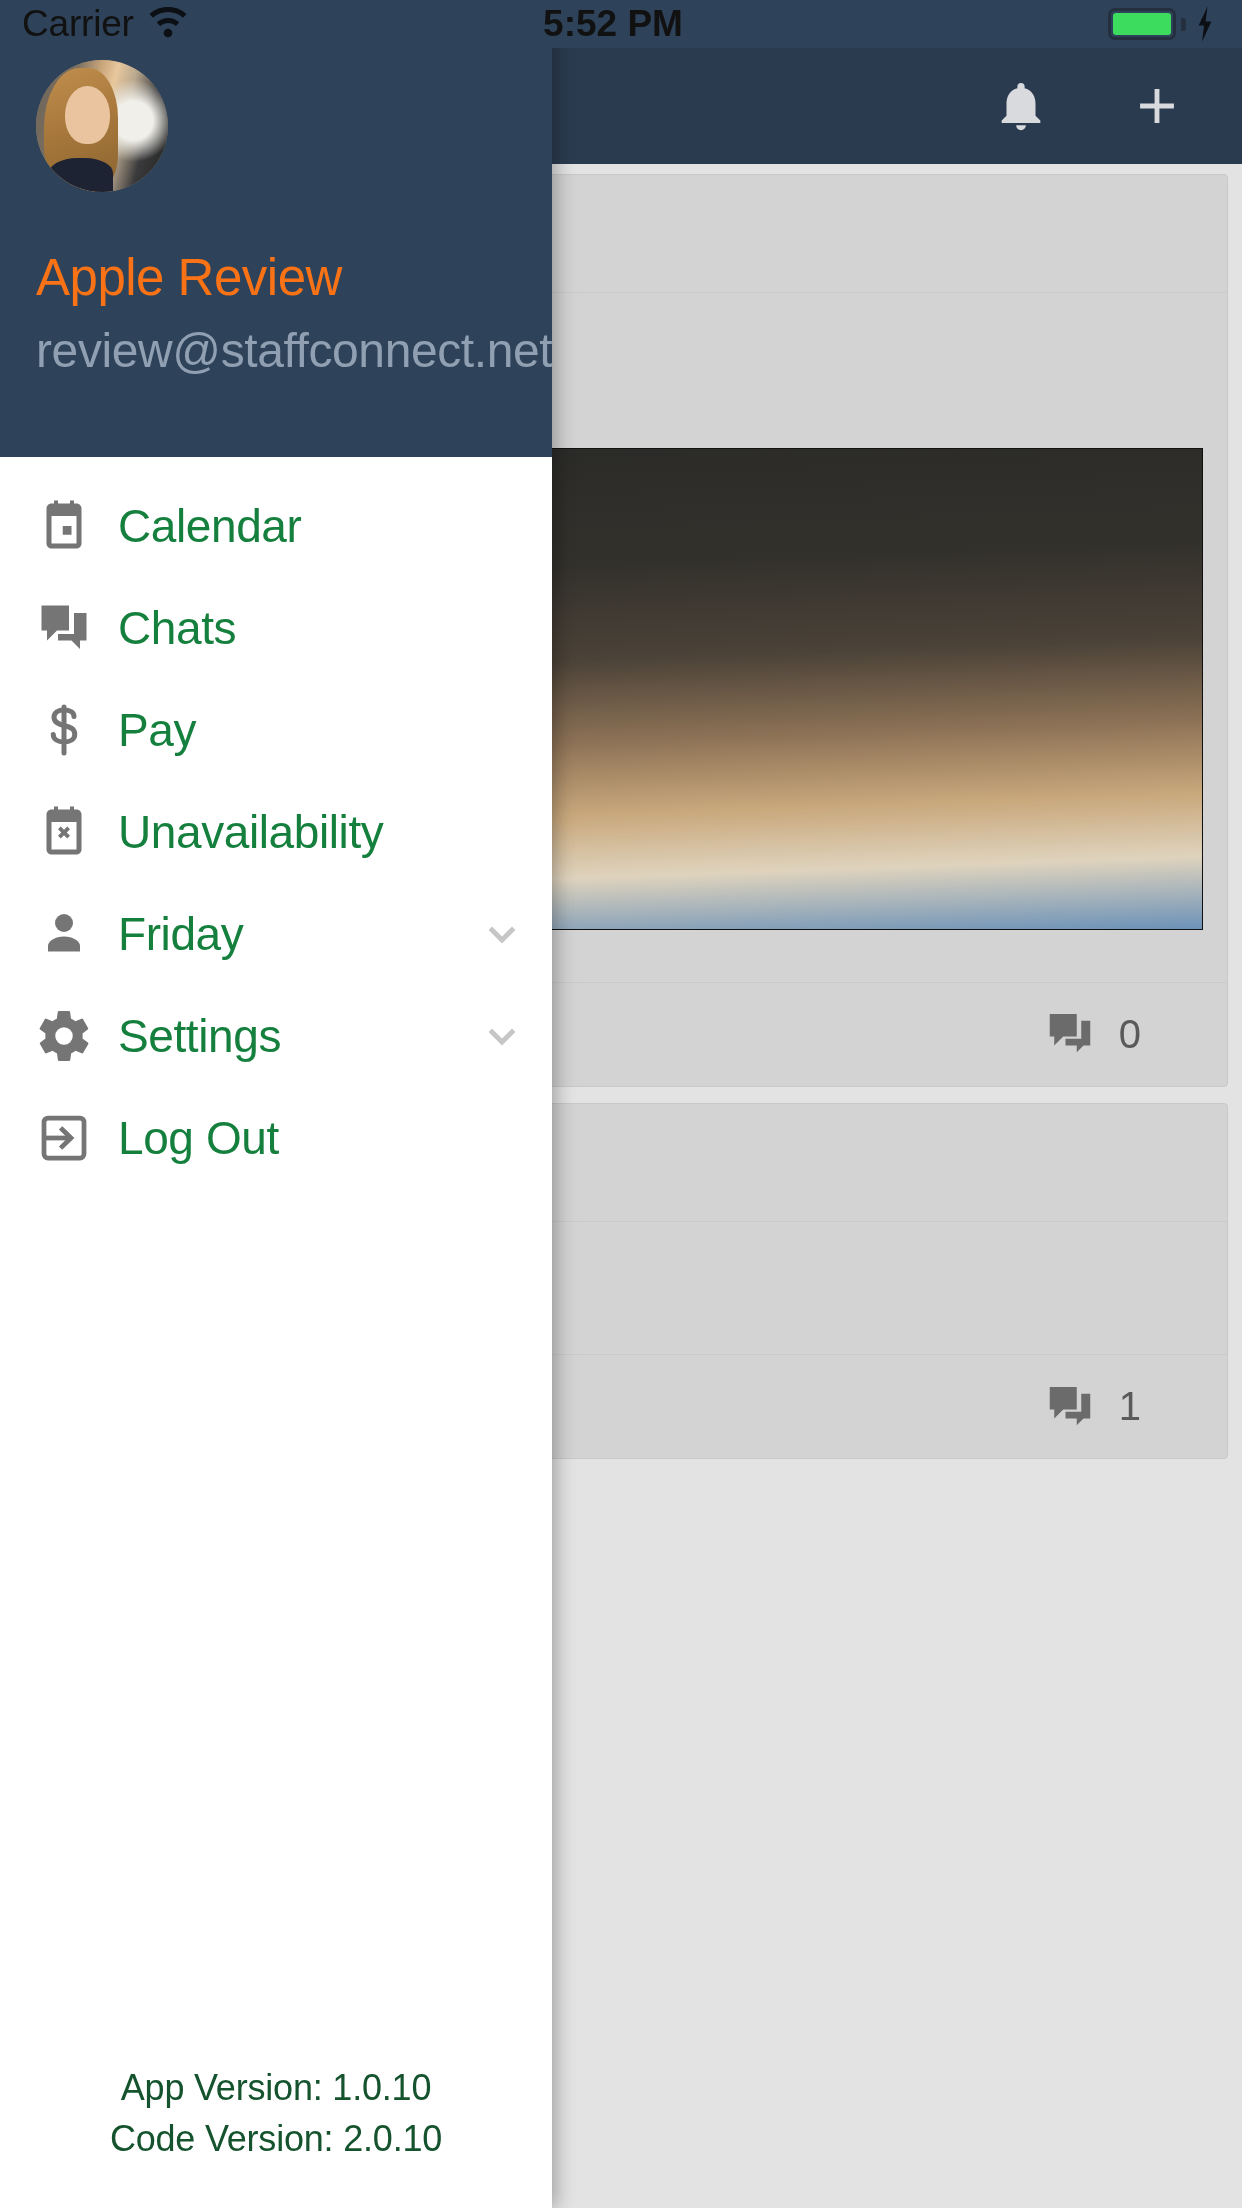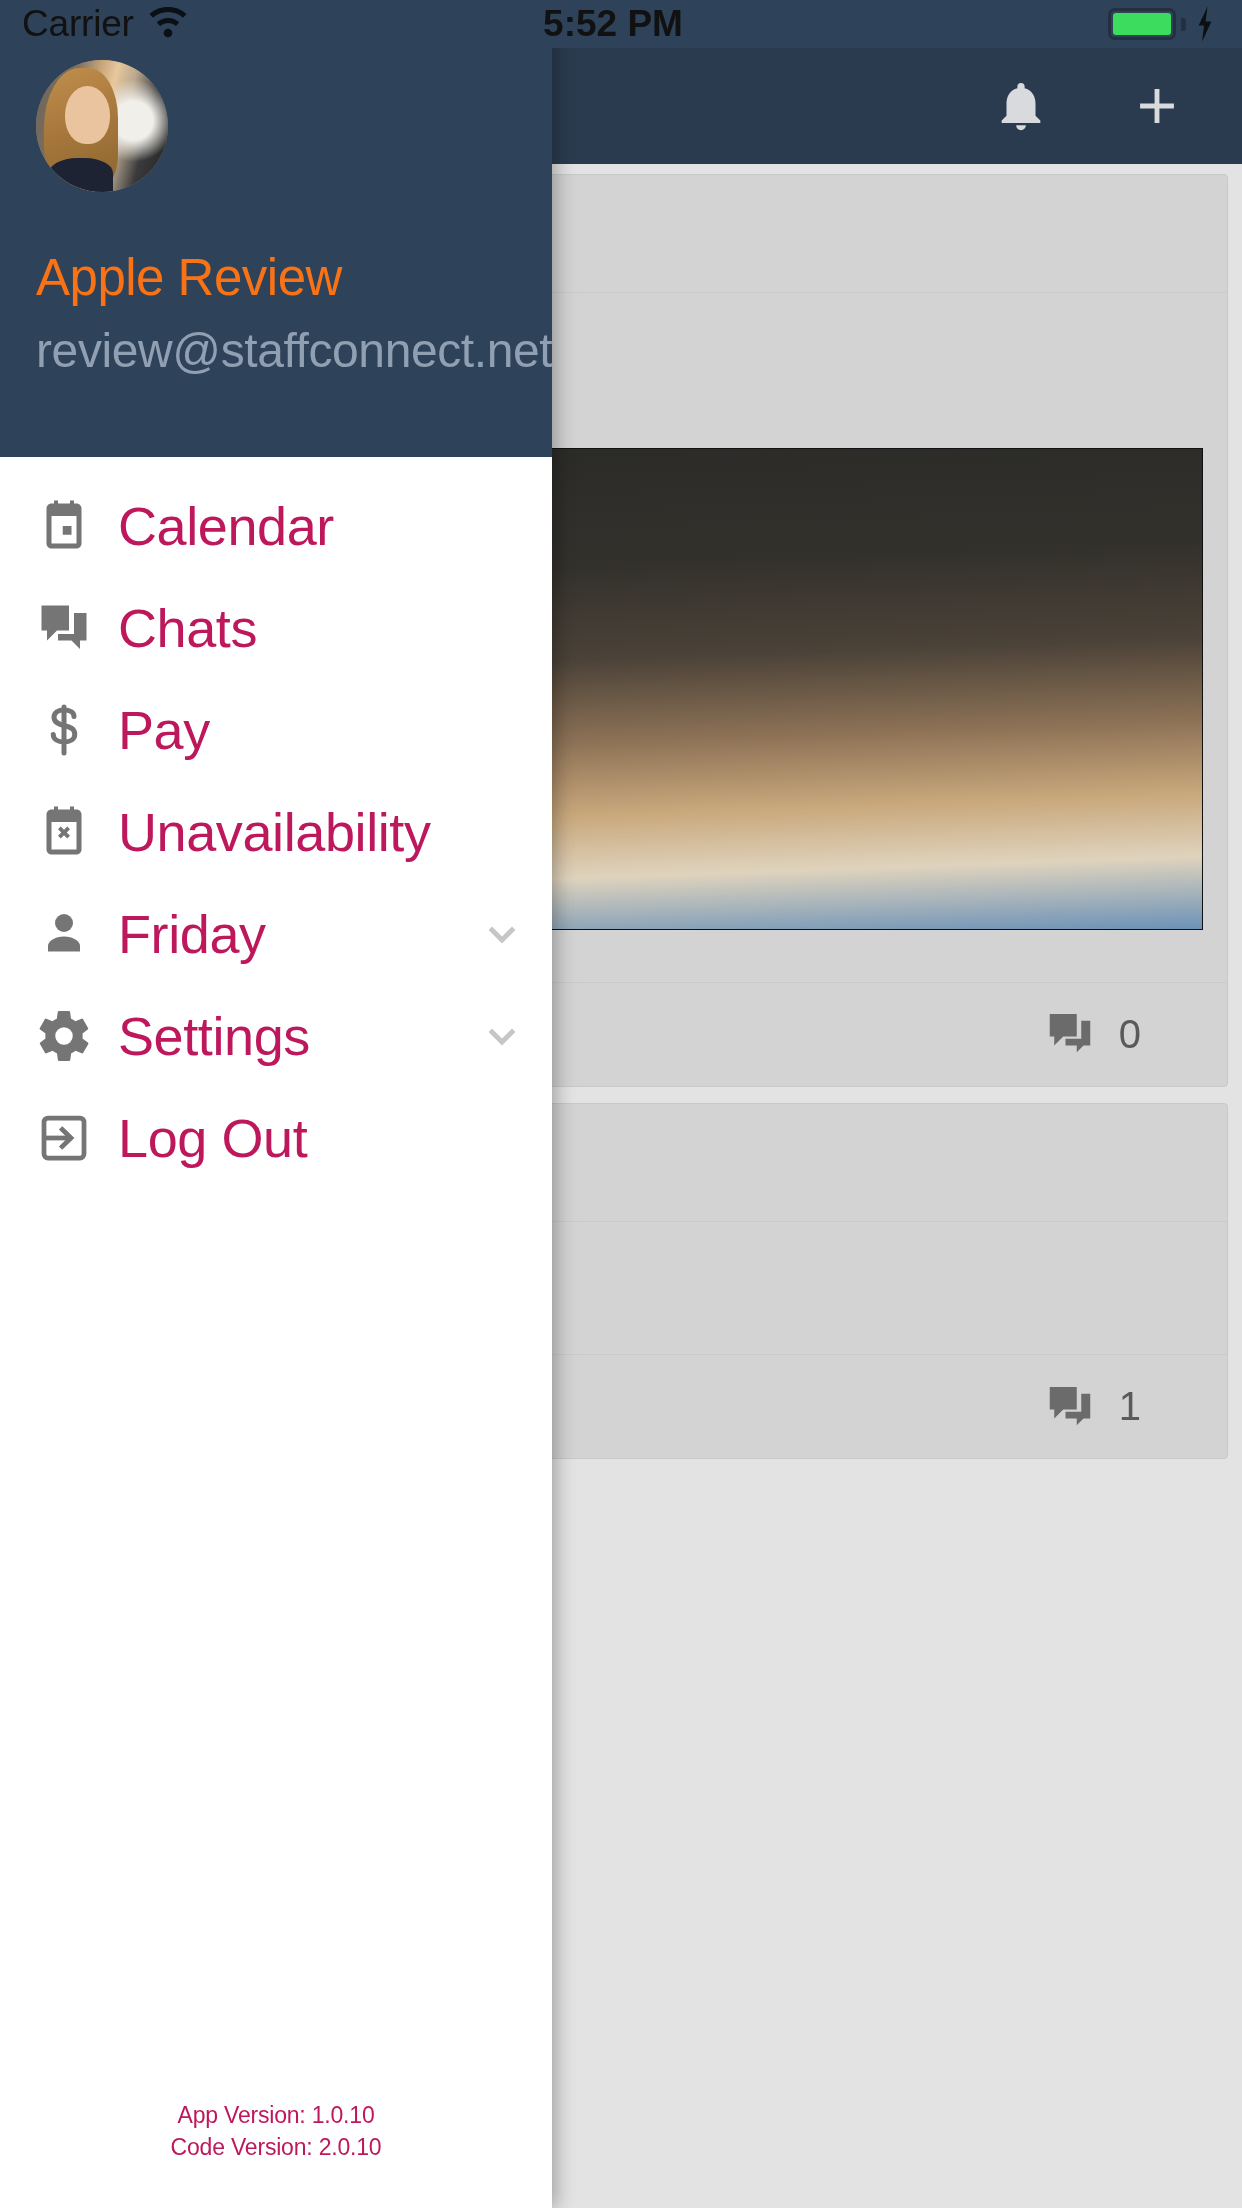--- a/index.html
+++ b/index.html
@@ -130,30 +130,30 @@
   .menu-item {
     display:flex; align-items:center;
     height:102px; padding:0 26px 0 34px;
   }
   .menu-icon {
     width:84px; flex:0 0 84px;
     display:flex; align-items:center; justify-content:flex-start;
     color:#757575;
   }
   .menu-label {
-    font-size:54px; color:#be185d; letter-spacing:-0.4px;
+    font-size:46px; color:#15803d; letter-spacing:-0.4px;
     flex:1 1 auto;
   }
   .menu-chevron { color:#c6c6c6; display:flex; align-items:center; }
 
   #drawer-footer {
     padding-bottom:44px; text-align:center;
   }
   .version-line {
-    font-size:23px; color:#be185d; line-height:1.42; letter-spacing:-0.2px;
+    font-size:36px; color:#14532d; line-height:1.42; letter-spacing:-0.2px;
   }
 </style>
 </head>
 <body>
 
 <div id="app-background">
 
   <div id="app-bar">
     <span class="appbar-icon">
       <svg width="58" height="58" viewBox="0 0 24 24" fill="currentColor">

